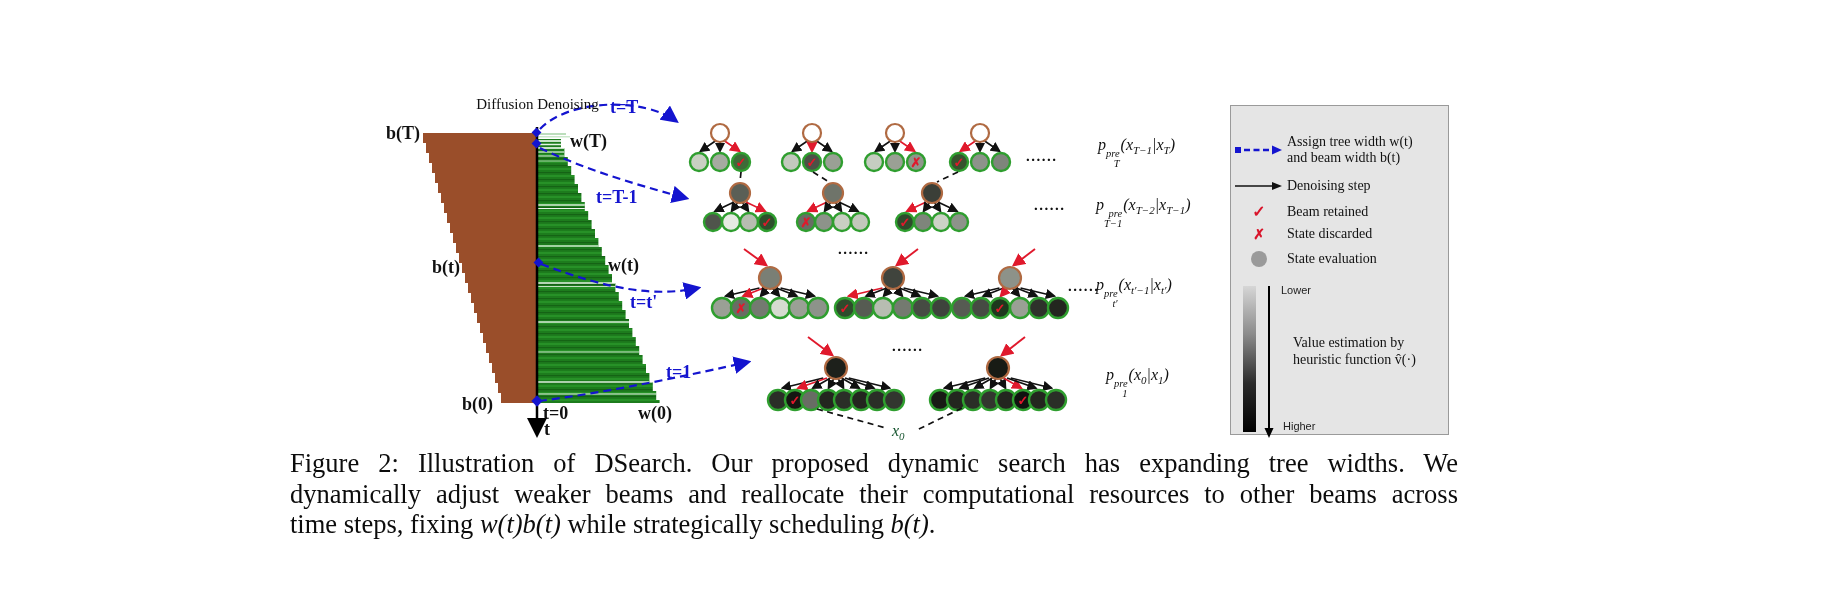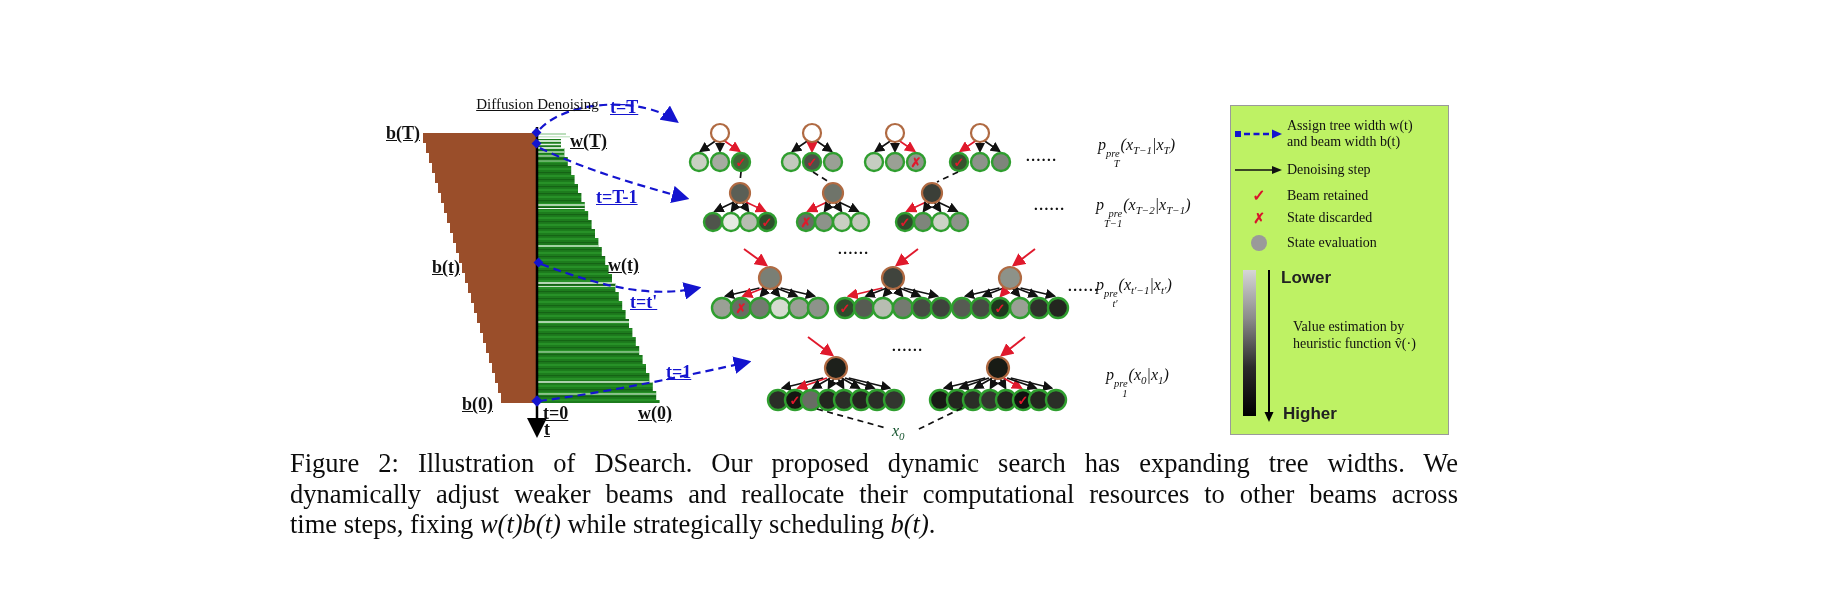--- a/index.html
+++ b/index.html
@@ -1,41 +1,41 @@
 <!DOCTYPE html>
 <html><head>
 <meta charset="utf-8">
 <style>
   html,body{margin:0;padding:0;background:#ffffff;}
   #stage{position:relative;width:1836px;height:590px;background:#fff;overflow:hidden;
          font-family:"Liberation Serif", serif;}
   #fig-svg{position:absolute;left:0;top:0;}
-  .lbl{position:absolute;font-weight:bold;font-size:18px;color:#111;white-space:nowrap;text-decoration:underline;}
+  .lbl{position:absolute;font-weight:bold;font-size:18px;color:#111;white-space:nowrap;}
   .lbl.plain{font-weight:normal;font-size:15px;}
   .lbl.blue{color:#1414cf;}
   .dots{position:absolute;font-weight:bold;font-size:15px;letter-spacing:1.5px;color:#111;white-space:nowrap;}
   .plabel{position:absolute;font-style:italic;font-size:16px;color:#111;white-space:nowrap;}
   .plabel sub{font-size:11px;}
   .pl-stack{display:inline-flex;flex-direction:column;font-size:10.5px;line-height:9.5px;
             vertical-align:-7px;margin-right:1px;text-align:right;}
   .x0lab{position:absolute;font-style:italic;font-size:16px;color:#14532d;}
   .x0lab sub{font-size:11px;}
   
   #legend{position:absolute;left:1230px;top:105px;width:219px;height:330px;
-          border:1.5px solid #9a9a9a;background:#bef264;box-sizing:border-box;padding-top:6px;}
+          border:1.5px solid #9a9a9a;background:#e5e5e5;box-sizing:border-box;padding-top:22px;}
   .leg-row{display:flex;align-items:center;}
   .leg-ic{width:56px;display:flex;justify-content:center;align-items:center;flex:none;}
   .leg-tx{font-size:14px;color:#111;line-height:16px;}
   .leg-check{color:#d9152b;font-weight:bold;font-size:16px;}
   .leg-cross{color:#d9152b;font-weight:bold;font-size:14px;}
   .leg-circle{width:16px;height:16px;border-radius:50%;background:#9a9a9a;display:inline-block;}
   #leg-grad{position:relative;height:160px;margin-top:10px;}
   #grad-bar{position:absolute;left:12px;top:4px;width:13px;height:146px;
             background:linear-gradient(#d6d6d6,#8a8a8a,#2b2b2b,#000);}
-  .grad-small{position:absolute;font-family:"Liberation Sans", sans-serif;font-size:17px;color:#222;font-weight:bold;}
+  .grad-small{position:absolute;font-family:"Liberation Sans", sans-serif;font-size:11px;color:#222;}
   #grad-text{position:absolute;left:62px;top:52px;width:150px;font-size:14px;line-height:17px;color:#111;}
   
   #caption{position:absolute;left:290px;top:448px;width:1168px;font-size:26.5px;line-height:30.5px;color:#0c0c0c;}
   .cap-j{text-align:justify;text-align-last:justify;}
 </style>
 </head>
 <body>
 
 <div id="stage">
 

